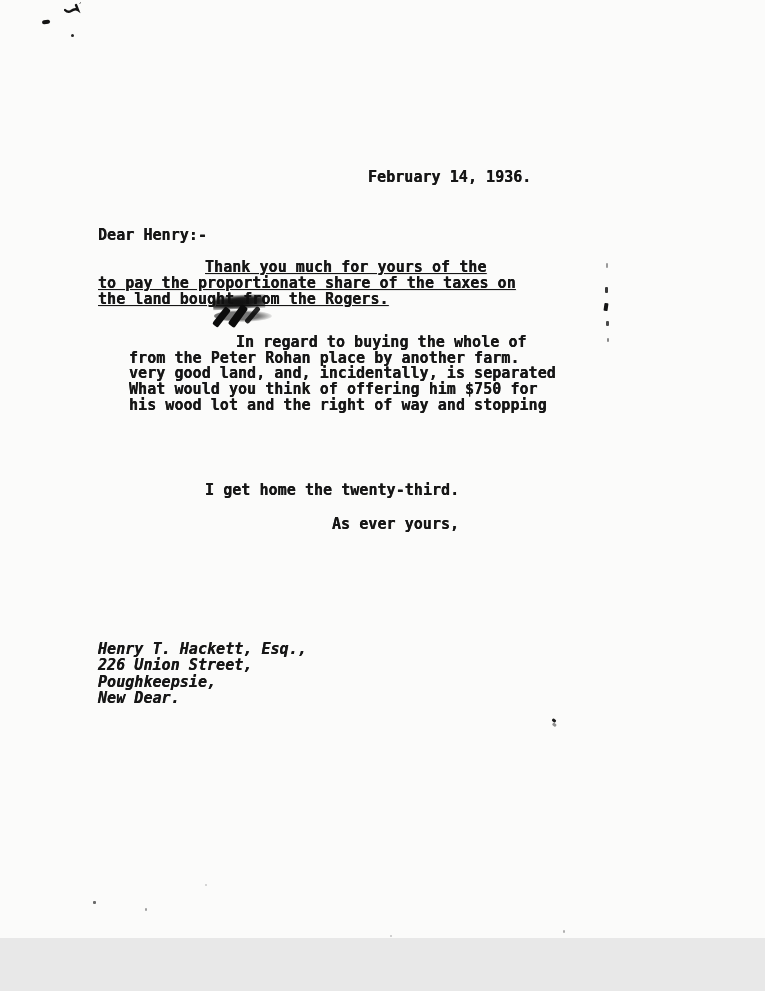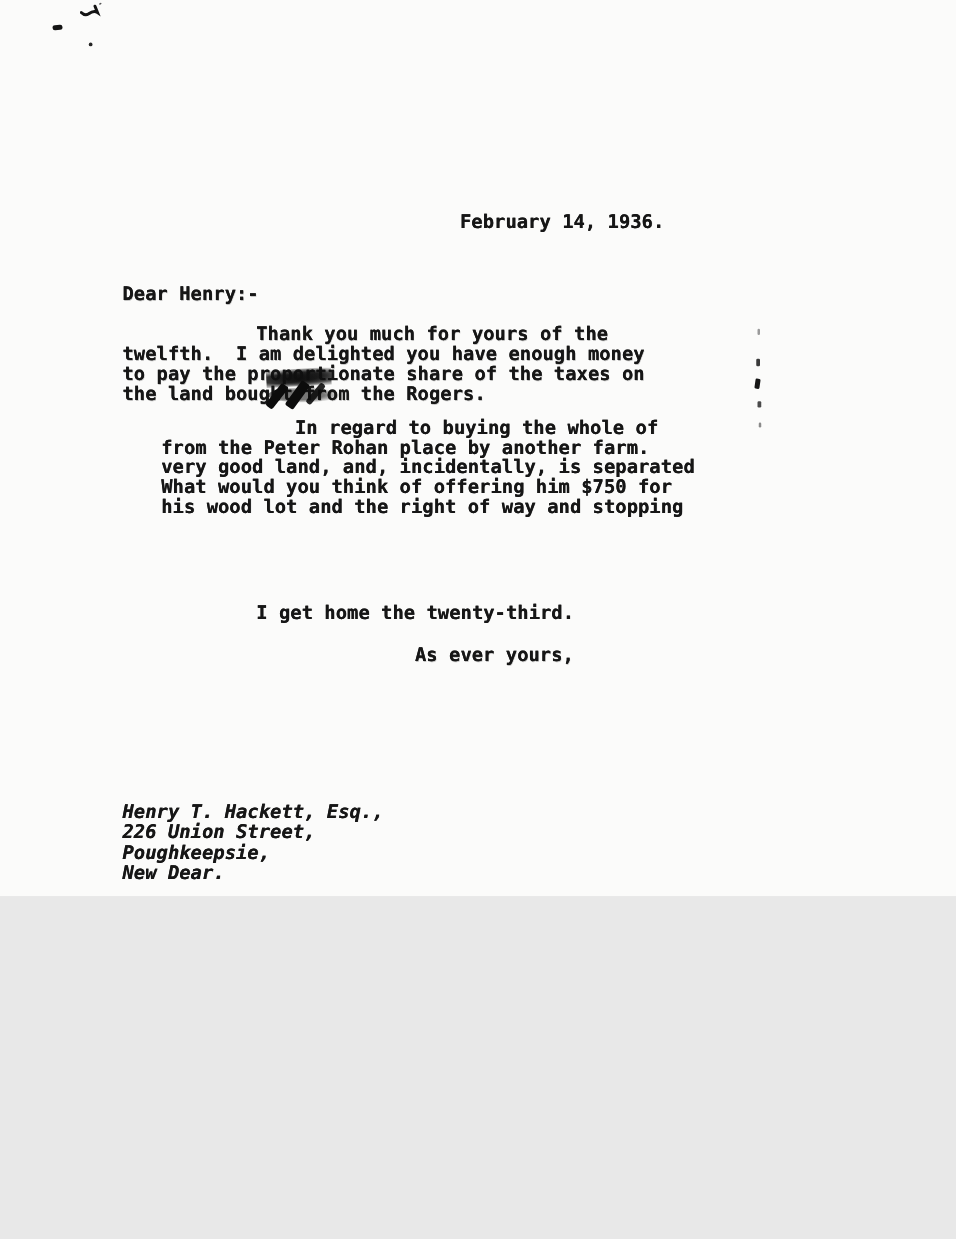--- a/index.html
+++ b/index.html
@@ -1,34 +1,34 @@
 <!DOCTYPE html>
 <html><head>
 <meta charset="utf-8">
 <style>
   html,body{margin:0;padding:0;background:#e8e8e8;}
   .page{
     position:relative;
-    width:765px;height:717px;
+    width:765px;height:938px;
     margin:0 auto;
     background:#fbfbfa;
     overflow:hidden;
     font-family:"DejaVu Sans Mono", monospace;
   }
   .tw{
     position:absolute;
     font-family:"DejaVu Sans Mono", monospace;
     font-weight:bold;
     font-size:15px;
     color:#161616;
     letter-spacing:0.05px;
     text-shadow:0 0 .5px rgba(10,10,10,.9), .4px .4px 0 rgba(25,25,25,.25);
   }
   .line{white-space:pre;}
-  .p1 .line{line-height:16px;height:16px;}
+  .p1 .line{line-height:16px;height:16px;text-decoration:underline;}
   .p2 .line{line-height:15.7px;height:15.7px;}
   .address .line{line-height:16.3px;height:16.3px;}
   .indent{padding-left:107px;}
   .date{left:368px;top:168px;}
   .salutation{left:98px;top:226px;}
   .p1{left:98px;top:259px;}
   .p2{left:98px;top:335px;margin-left:31px;}
   .p3{left:205px;top:481px;}
   .closing{left:332px;top:515px;}
   .address{left:98px;top:641px;font-style:italic;}
@@ -83,21 +83,20 @@
   </svg>
   <div class="mark dash-mark"></div>
   <div class="mark dot-mark"></div>
 
   <div class="tw date">February 14, 1936.</div>
 
   <div class="tw salutation">Dear Henry:-</div>
 
   <div class="tw para p1">
     <div class="line indent">Thank you much for yours of the</div>
-    <div class="line">twelfth.  I am delighted you have enough money</div>
     <div class="line">to pay the proportionate share of the taxes on</div>
     <div class="line">the land bought from the Rogers.</div>
   </div>
 
   <div class="smudge1"></div>
   <div class="smudge2">
     <div class="base"></div>
     <div class="stroke s1"></div>
     <div class="stroke s2"></div>
     <div class="stroke s3"></div>

